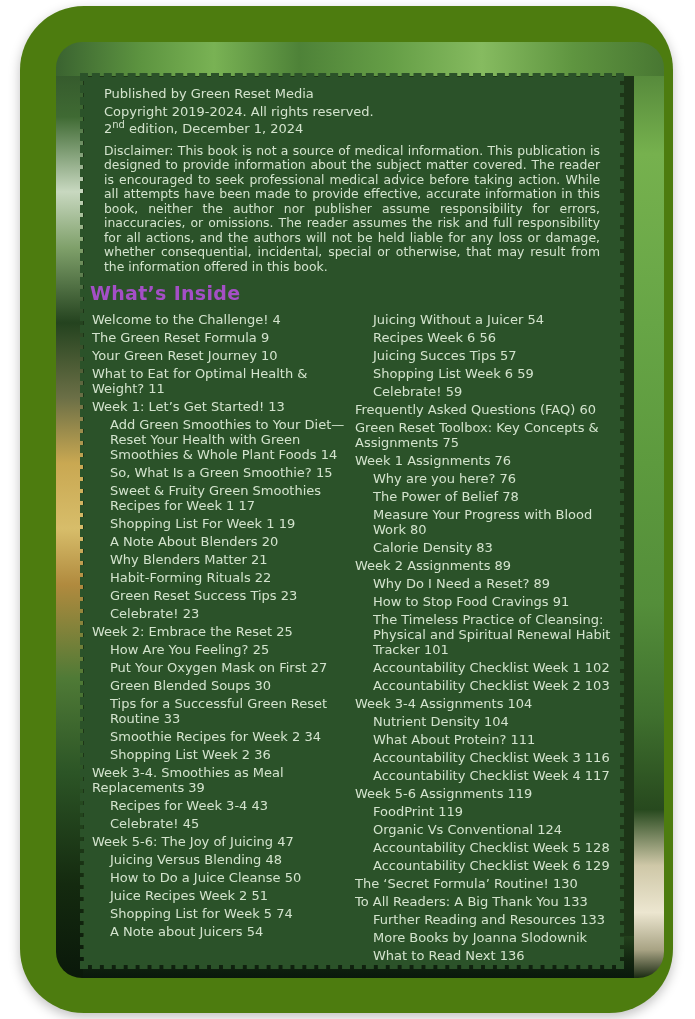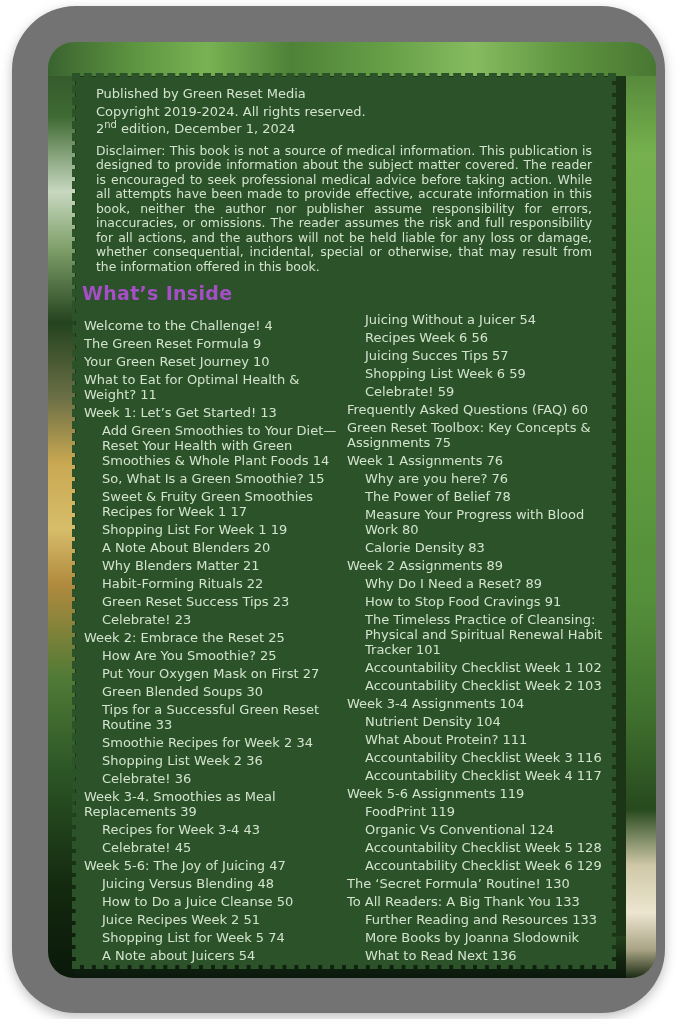--- a/index.html
+++ b/index.html
@@ -7,23 +7,23 @@
   body {
     width:695px; height:1019px;
     background:#ffffff;
     font-family:"DejaVu Sans", sans-serif;
     position:relative;
     overflow:hidden;
   }
 
   
   .device {
-    position:absolute; left:12px; top:6px;
+    position:absolute; left:20px; top:6px;
     width:653px; height:1007px;
-    background:#737373;
+    background:#4d7c0f;
     border-radius:64px;
     box-shadow:0 4px 12px rgba(0,0,0,.25);
   }
 
   
   .screen {
     position:absolute; left:36px; top:36px;
     width:608px; height:936px;
     border-radius:26px;
     overflow:hidden;
@@ -66,21 +66,21 @@
   }
 
   .heading {
     margin:8px 0 8px 0;
     font-size:19px;
     font-weight:bold;
     letter-spacing:.3px;
     color:#a44fc6;
   }
 
-  .toc { display:flex; gap:6px; margin:0 2px;align-items:flex-end; }
+  .toc { display:flex; gap:6px; margin:0 2px; }
   .toc-col { flex:1 1 0; min-width:0; }
   .toc-item {
     font-size:13px;
     line-height:15px;
     margin:0 0 3px 0;
   }
   .toc-item.lvl1 { margin-left:18px; }
 </style>
 </head>
 <body>
@@ -109,27 +109,26 @@
             <div class="toc-item lvl1"><span>Add Green Smoothies to Your Diet—Reset Your Health with Green Smoothies &amp; Whole Plant Foods</span><span> 14</span></div>
             <div class="toc-item lvl1"><span>So, What Is a Green Smoothie?</span><span> 15</span></div>
             <div class="toc-item lvl1"><span>Sweet &amp; Fruity Green Smoothies Recipes for Week 1</span><span> 17</span></div>
             <div class="toc-item lvl1"><span>Shopping List For Week 1</span><span> 19</span></div>
             <div class="toc-item lvl1"><span>A Note About Blenders</span><span> 20</span></div>
             <div class="toc-item lvl1"><span>Why Blenders Matter</span><span> 21</span></div>
             <div class="toc-item lvl1"><span>Habit-Forming Rituals</span><span> 22</span></div>
             <div class="toc-item lvl1"><span>Green Reset Success Tips</span><span> 23</span></div>
             <div class="toc-item lvl1"><span>Celebrate!</span><span> 23</span></div>
             <div class="toc-item lvl0"><span>Week 2: Embrace the Reset</span><span> 25</span></div>
-            <div class="toc-item lvl1"><span>How Are You Smoothie?</span><span> 25</span></div>
+            <div class="toc-item lvl1"><span>How Are You Feeling?</span><span> 25</span></div>
             <div class="toc-item lvl1"><span>Put Your Oxygen Mask on First</span><span> 27</span></div>
             <div class="toc-item lvl1"><span>Green Blended Soups</span><span> 30</span></div>
             <div class="toc-item lvl1"><span>Tips for a Successful Green Reset Routine</span><span> 33</span></div>
             <div class="toc-item lvl1"><span>Smoothie Recipes for Week 2</span><span> 34</span></div>
             <div class="toc-item lvl1"><span>Shopping List Week 2</span><span> 36</span></div>
-            <div class="toc-item lvl1"><span>Celebrate!</span><span> 36</span></div>
             <div class="toc-item lvl0"><span>Week 3-4. Smoothies as Meal Replacements</span><span> 39</span></div>
             <div class="toc-item lvl1"><span>Recipes for Week 3-4</span><span> 43</span></div>
             <div class="toc-item lvl1"><span>Celebrate!</span><span> 45</span></div>
             <div class="toc-item lvl0"><span>Week 5-6: The Joy of Juicing</span><span> 47</span></div>
             <div class="toc-item lvl1"><span>Juicing Versus Blending</span><span> 48</span></div>
             <div class="toc-item lvl1"><span>How to Do a Juice Cleanse</span><span> 50</span></div>
             <div class="toc-item lvl1"><span>Juice Recipes Week 2</span><span> 51</span></div>
             <div class="toc-item lvl1"><span>Shopping List for Week 5</span><span> 74</span></div>
             <div class="toc-item lvl1"><span>A Note about Juicers</span><span> 54</span></div>
           </div>

